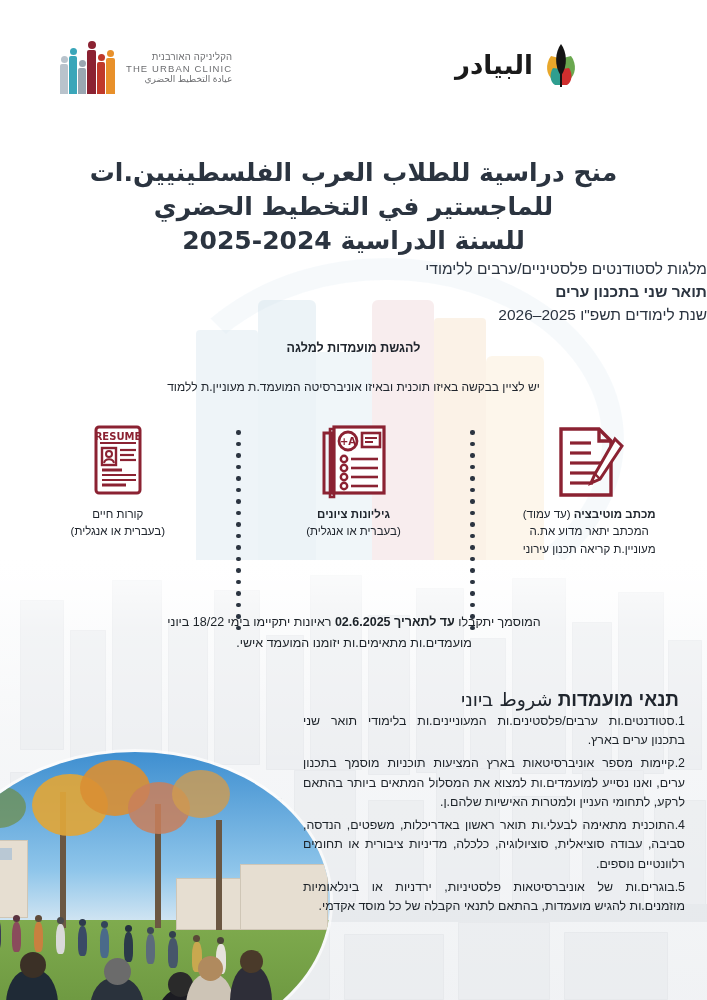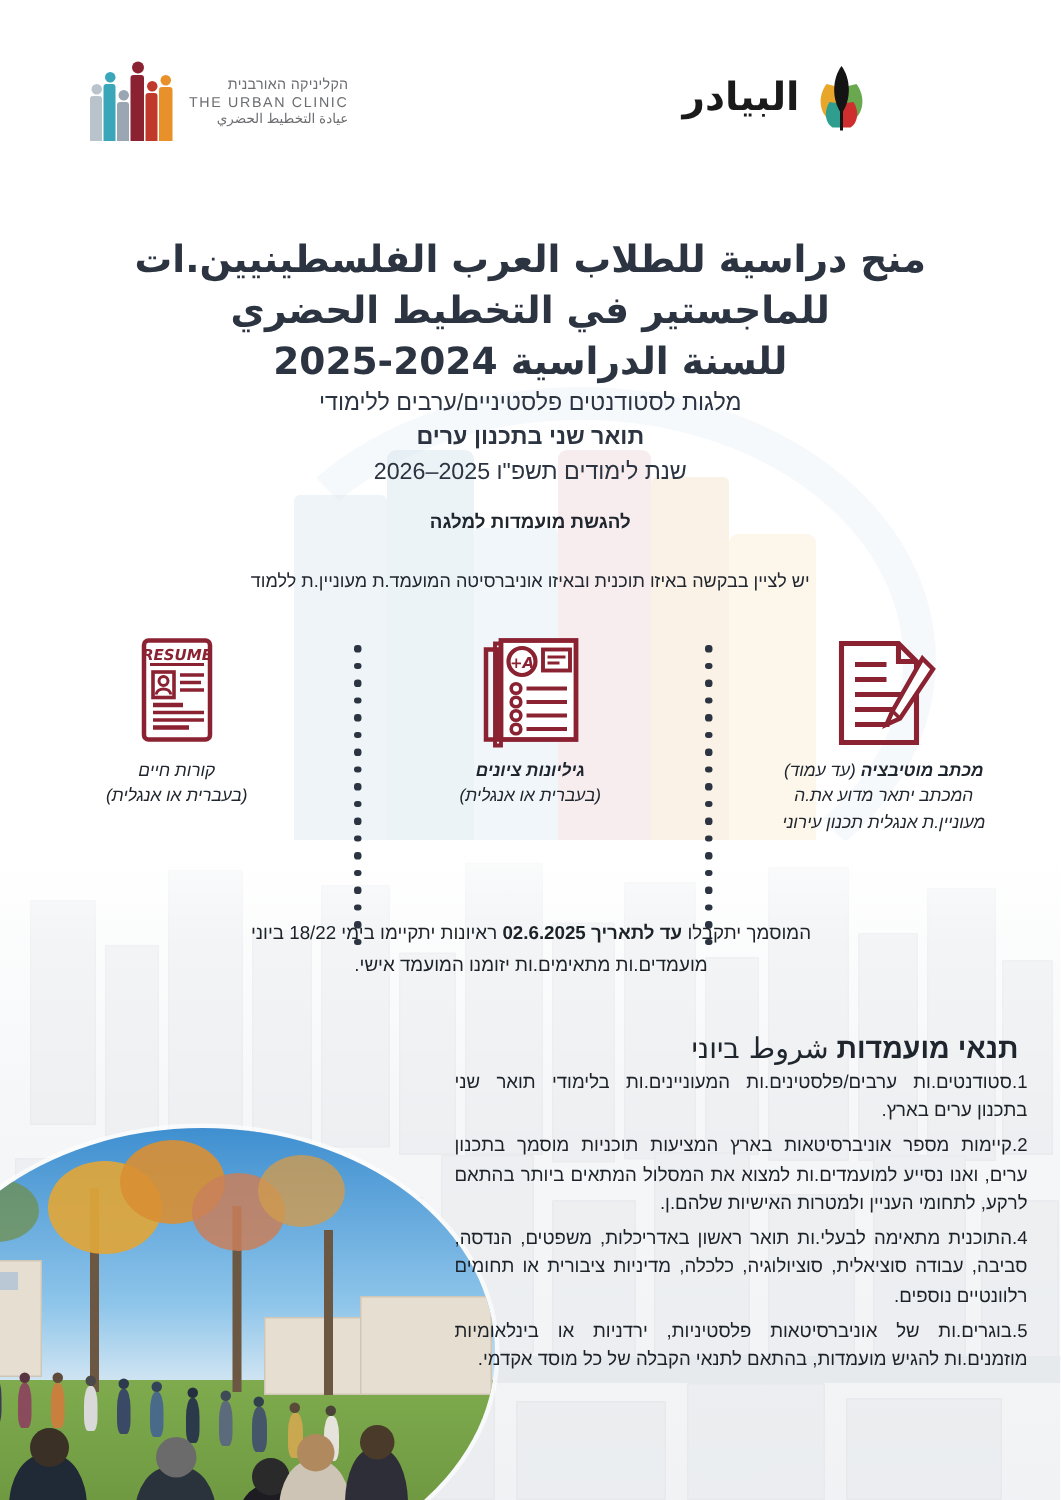--- a/index.html
+++ b/index.html
@@ -36,34 +36,34 @@
   .uc-text .l3{font-size:9px;color:#6d6e71;}
 
   .logo-right{position:absolute;right:50px;top:42px;display:flex;align-items:center;gap:6px;}
   .logo-right .word{font-size:26px;font-weight:bold;color:#1a1a1a;font-family:"DejaVu Sans",sans-serif;letter-spacing:-0.5px;}
   .bayader-mark{position:relative;width:44px;height:46px;}
 
   
   .ar-title{position:absolute;left:0;right:0;top:156px;text-align:center;
     font-family:"DejaVu Sans",sans-serif;font-size:25px;font-weight:bold;color:#2b3440;line-height:1.36;
     letter-spacing:-0.2px;}
-  .he-sub{position:absolute;left:0;right:0;top:258px;text-align:center;
+  .he-sub{position:absolute;left:0;right:0;top:258px;text-align:right;
     font-size:15.5px;color:#2b3440;line-height:1.48;}
   .he-sub .b{font-weight:bold;font-size:15.5px;}
 
   .apply-head{position:absolute;left:0;right:0;top:341px;text-align:center;
     font-size:12.5px;font-weight:bold;color:#20262e;}
   .apply-l1{position:absolute;left:0;right:0;top:361px;text-align:center;font-size:12px;color:#20262e;}
   .apply-l2{position:absolute;left:0;right:0;top:380px;text-align:center;font-size:12px;color:#20262e;}
   .u{text-decoration:underline;}
   .ltr{direction:ltr;unicode-bidi:isolate;}
 
   
   .cols{position:absolute;left:0;top:418px;width:707px;height:150px;display:flex;}
-  .col{flex:1;display:flex;flex-direction:column;align-items:center;font-style:italic;}
+  .col{flex:1;display:flex;flex-direction:column;align-items:center;}
   .col .ico{height:88px;display:flex;align-items:center;justify-content:center;}
   .col .cap{text-align:center;font-size:11.5px;color:#20262e;line-height:1.5;}
   .col .cap .b{font-weight:bold;}
   .dots{position:absolute;top:430px;width:5px;display:flex;flex-direction:column;gap:7px;align-items:center;}
   .dots span{width:4.5px;height:4.5px;border-radius:50%;background:#2b3440;display:block;}
   .dots-a{left:236px;}
   .dots-b{left:470px;}
 
   
   .city{position:absolute;left:0;top:560px;width:707px;height:440px;overflow:hidden;}
@@ -254,21 +254,21 @@
           <line x1="17" y1="50" x2="49" y2="50" stroke="#8B2232" stroke-width="3.2"></line>
           <line x1="17" y1="60" x2="40" y2="60" stroke="#8B2232" stroke-width="3.2"></line>
           <path d="M62 16 L69 23 L47 56 L38 60 L42 51 Z" fill="#fff" stroke="#8B2232" stroke-width="3"></path>
           <line x1="42" y1="51" x2="47" y2="56" stroke="#8B2232" stroke-width="2.4"></line>
         </svg>
       </div>
       <div class="cap">
         <div><span class="b">מכתב מוטיבציה</span>
           <span>(עד עמוד)</span></div>
         <div>המכתב יתאר מדוע את.ה</div>
-        <div>מעוניין.ת אנגלית תכנון עירוני</div>
+        <div>מעוניין.ת קריאה תכנון עירוני</div>
       </div>
     </div>
 
     <div class="col">
       <div class="ico">
         <svg width="72" height="78" viewBox="0 0 72 78">
           <path d="M6 10 H14 V70 H6 Z" fill="none" stroke="#8B2232" stroke-width="3"></path>
           <path d="M12 6 H16 V74 H12 Z" fill="none" stroke="#8B2232" stroke-width="2.6"></path>
           <rect x="16" y="4" width="50" height="66" fill="#fff" stroke="#8B2232" stroke-width="3.2"></rect>
           <circle cx="30" cy="18" r="9" fill="none" stroke="#8B2232" stroke-width="2.8"></circle>

